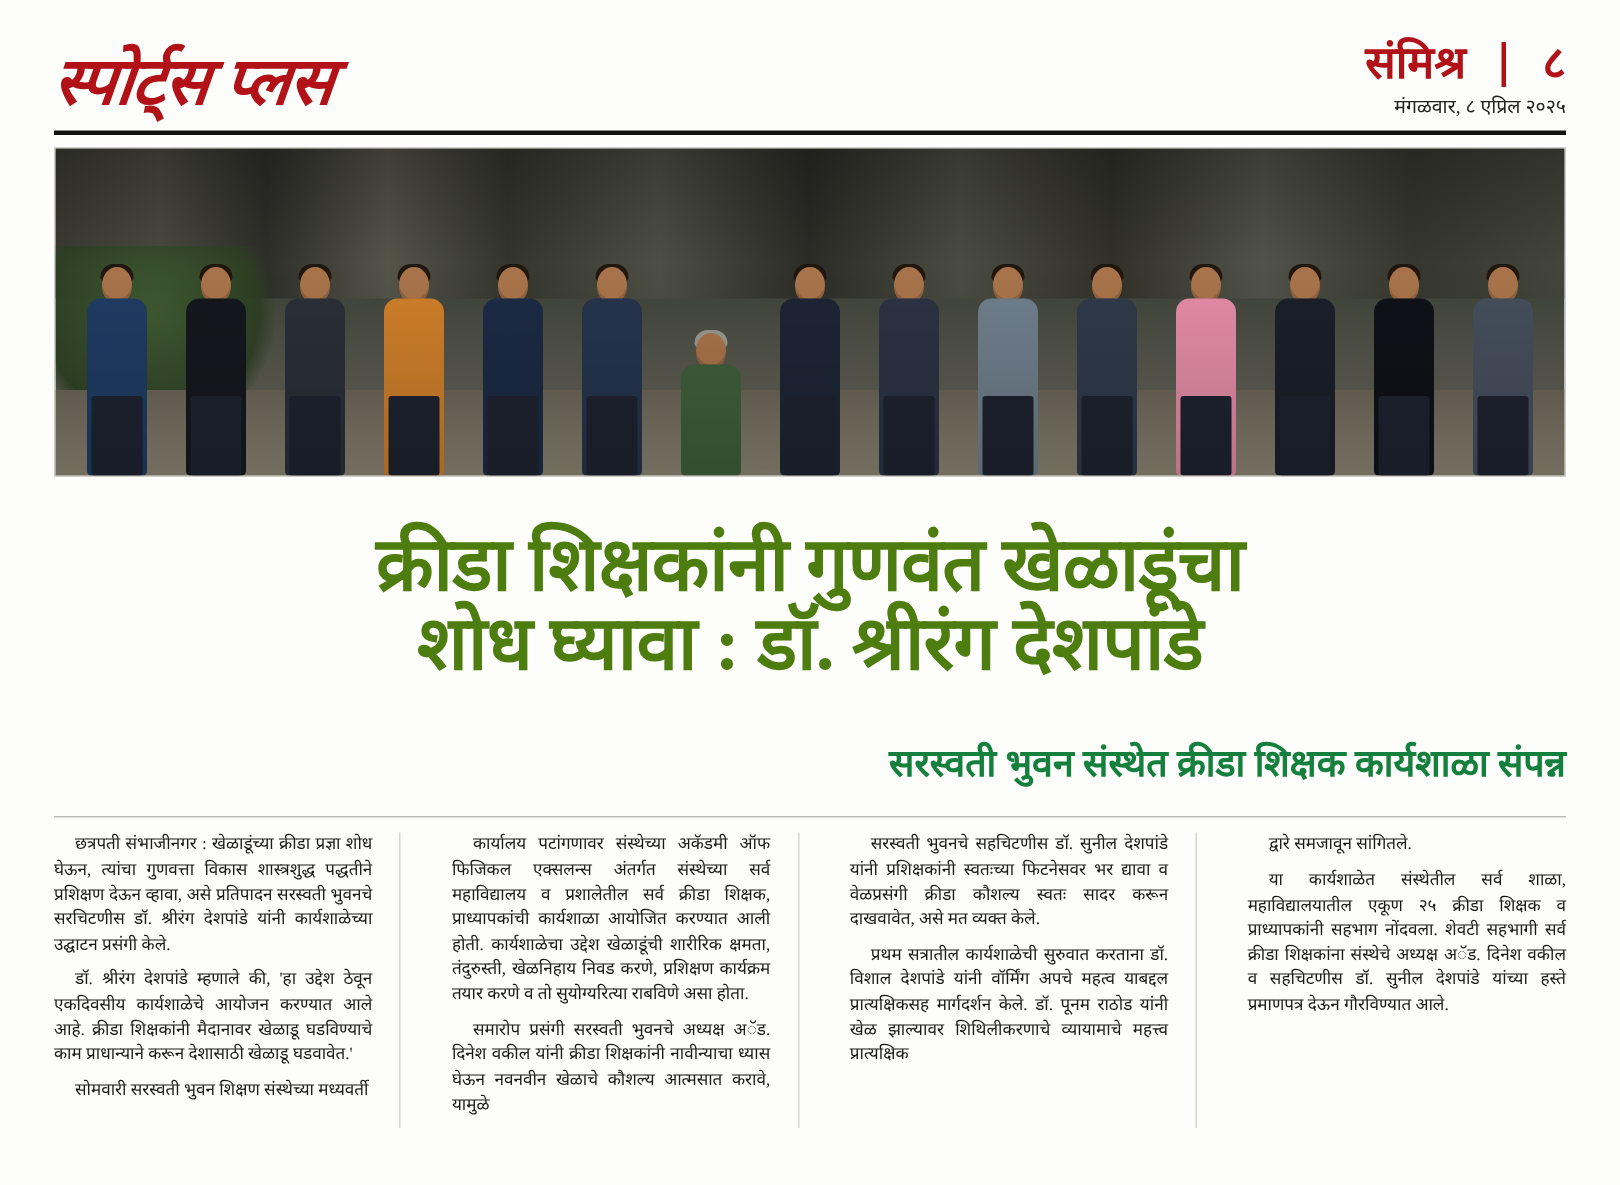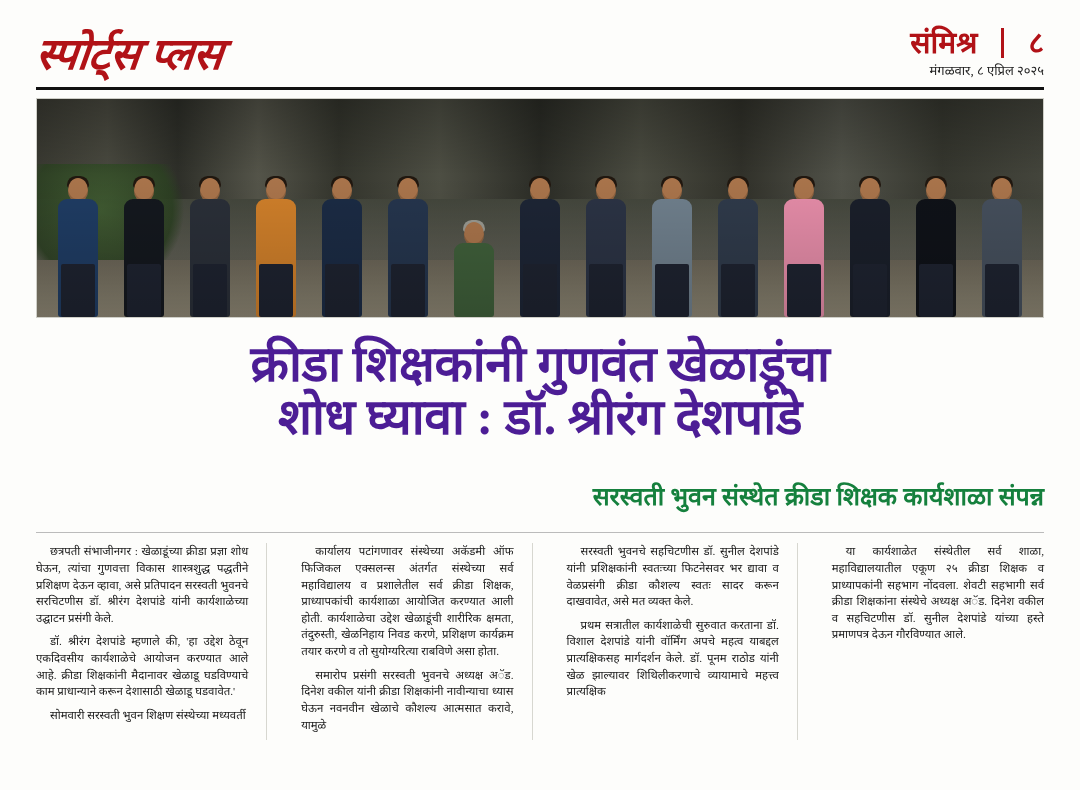--- a/index.html
+++ b/index.html
@@ -183,23 +183,23 @@
     inset: 0;
     background: linear-gradient(180deg, rgba(0,0,0,0.25) 0%, rgba(0,0,0,0) 35%, rgba(0,0,0,0.18) 100%);
     pointer-events: none;
   }
 
   
   .headline {
     text-align: center;
     font-family: "Liberation Serif", serif;
     font-weight: bold;
-    color: #4c1d95;
+    color: #4d7c0f;
     line-height: 1.06;
-    margin-top: 20px;
+    margin-top: 32px;
     font-size: 50px;
     letter-spacing: -0.5px;
   }
   .headline .line2 { display: block; }
 
   .subhead {
     text-align: right;
     font-family: "Liberation Serif", serif;
     font-weight: bold;
     font-size: 25px;
@@ -364,17 +364,18 @@
     </div>
     <div class="col">
       <p>कार्यालय पटांगणावर संस्थेच्या अकॅडमी ऑफ फिजिकल एक्सलन्स अंतर्गत संस्थेच्या सर्व महाविद्यालय व प्रशालेतील सर्व क्रीडा शिक्षक, प्राध्यापकांची कार्यशाळा आयोजित करण्यात आली होती. कार्यशाळेचा उद्देश खेळाडूंची शारीरिक क्षमता, तंदुरुस्ती, खेळनिहाय निवड करणे, प्रशिक्षण कार्यक्रम तयार करणे व तो सुयोग्यरित्या राबविणे असा होता.</p>
       <p>समारोप प्रसंगी सरस्वती भुवनचे अध्यक्ष अॅड. दिनेश वकील यांनी क्रीडा शिक्षकांनी नावीन्याचा ध्यास घेऊन नवनवीन खेळाचे कौशल्य आत्मसात करावे, यामुळे</p>
     </div>
     <div class="col">
       <p>सरस्वती भुवनचे सहचिटणीस डॉ. सुनील देशपांडे यांनी प्रशिक्षकांनी स्वतःच्या फिटनेसवर भर द्यावा व वेळप्रसंगी क्रीडा कौशल्य स्वतः सादर करून दाखवावेत, असे मत व्यक्त केले.</p>
       <p>प्रथम सत्रातील कार्यशाळेची सुरुवात करताना डॉ. विशाल देशपांडे यांनी वॉर्मिंग अपचे महत्व याबद्दल प्रात्यक्षिकसह मार्गदर्शन केले. डॉ. पूनम राठोड यांनी खेळ झाल्यावर शिथिलीकरणाचे व्यायामाचे महत्त्व प्रात्यक्षिक</p>
     </div>
     <div class="col">
+      <p>द्वारे समजावून सांगितले.</p>
       <p>या कार्यशाळेत संस्थेतील सर्व शाळा, महाविद्यालयातील एकूण २५ क्रीडा शिक्षक व प्राध्यापकांनी सहभाग नोंदवला. शेवटी सहभागी सर्व क्रीडा शिक्षकांना संस्थेचे अध्यक्ष अॅड. दिनेश वकील व सहचिटणीस डॉ. सुनील देशपांडे यांच्या हस्ते प्रमाणपत्र देऊन गौरविण्यात आले.</p>
     </div>
   </div>
 
 </div>
 
 </body></html>

